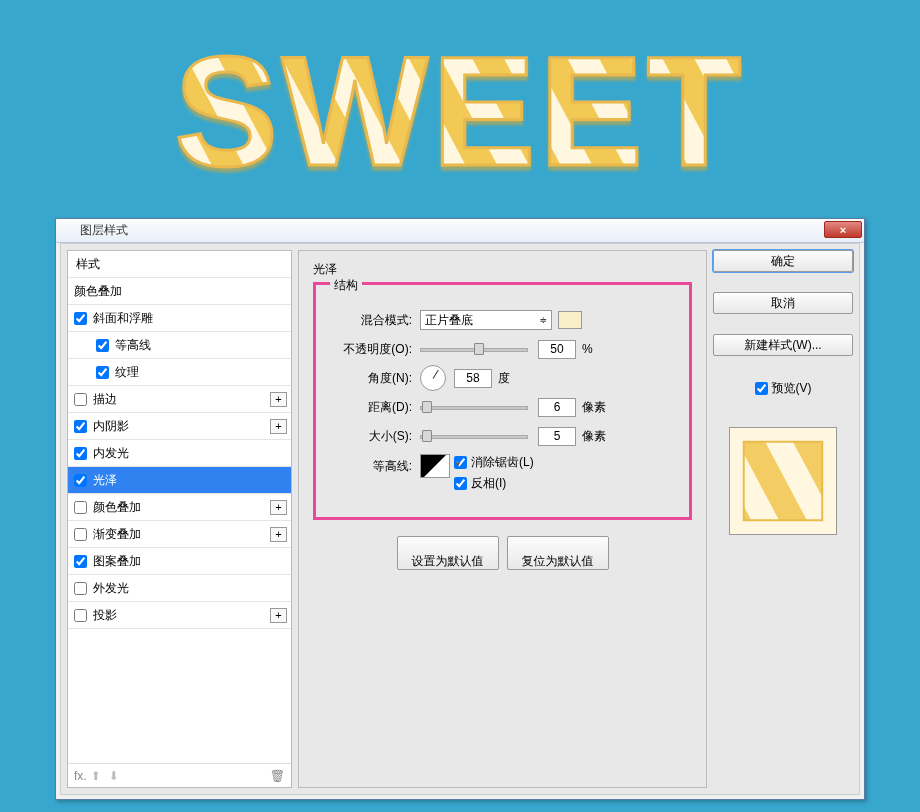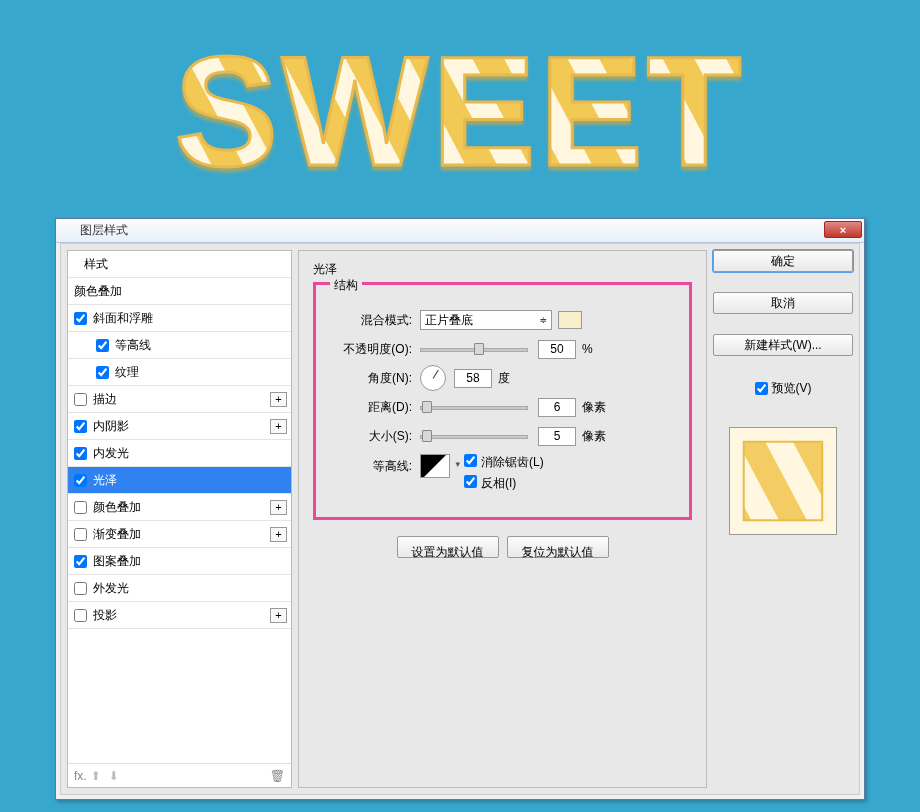--- a/index.html
+++ b/index.html
@@ -32,21 +32,21 @@
 }
 
 .styles-panel {
   width: 225px; background: #fff; border: 1px solid #bbb;
   display: flex; flex-direction: column; position: relative;
 }
 .style-item {
   height: 27px; display: flex; align-items: center; padding: 0 6px;
   border-bottom: 1px solid #e5e5e5; font-size: 12px; position: relative; cursor: pointer;
 }
-.style-item.header { font-weight: normal; padding-left: 16px; }
+.style-item.header { font-weight: normal; padding-left: 8px; }
 .style-item.indent { padding-left: 28px; }
 .style-item.selected { background: #2f82f0; color: #fff; }
 .style-item input[type=checkbox]{ margin-right: 6px; }
 .plus-btn {
   position: absolute; right: 4px; width: 17px; height: 15px;
   background: #f8f8f8; border: 1px solid #999; font-size: 11px;
   display: flex; align-items: center; justify-content: center; cursor: pointer;
 }
 .style-footer {
   margin-top: auto; height: 24px; border-top: 1px solid #ddd;
@@ -98,25 +98,25 @@
 .angle-dial::after {
   content:""; position:absolute; left:50%; top:50%; width:10px; height:1px;
   background:#333; transform-origin:left; transform:rotate(-58deg);
 }
 .contour-thumb {
   width: 30px; height: 24px; border: 1px solid #999;
   background: linear-gradient(135deg, #000 0%, #000 48%, #fff 52%, #fff 100%);
   cursor: pointer; position: relative;
 }
 .contour-thumb::after{content:"▾"; position:absolute; right:-11px; top:4px; font-size:9px; color:#555;}
-.chk-row { display: flex; align-items: flex-start; margin-left: 14px; }
+.chk-row { display: flex; align-items: center; margin-left: 4px; }
 .chk-row input { margin-right: 4px; }
 .btn-row { display: flex; gap: 8px; justify-content: center; margin-top: 16px; }
 .ps-btn {
-  height: 22px; padding: 7px 14px; background: linear-gradient(#fdfdfd,#e8e8e8);
+  height: 22px; padding: 16px 14px; background: linear-gradient(#fdfdfd,#e8e8e8);
   border: 1px solid #999; border-radius: 2px; font-size: 12px; cursor: pointer; font-family: Liberation Mono, monospace;
 }
 
 .right-panel { width: 140px; display: flex; flex-direction: column; gap: 20px; }
 .side-btn {
   height: 22px; background: linear-gradient(#fdfdfd,#e8e8e8);
   border: 1px solid #999; border-radius: 2px; font-size: 12px; cursor: pointer;
 }
 .side-btn.default { box-shadow: 0 0 0 1px #5a9de8; }
 .preview-chk { display: flex; align-items: center; justify-content: center; font-size: 12px; margin-top: 4px; }

